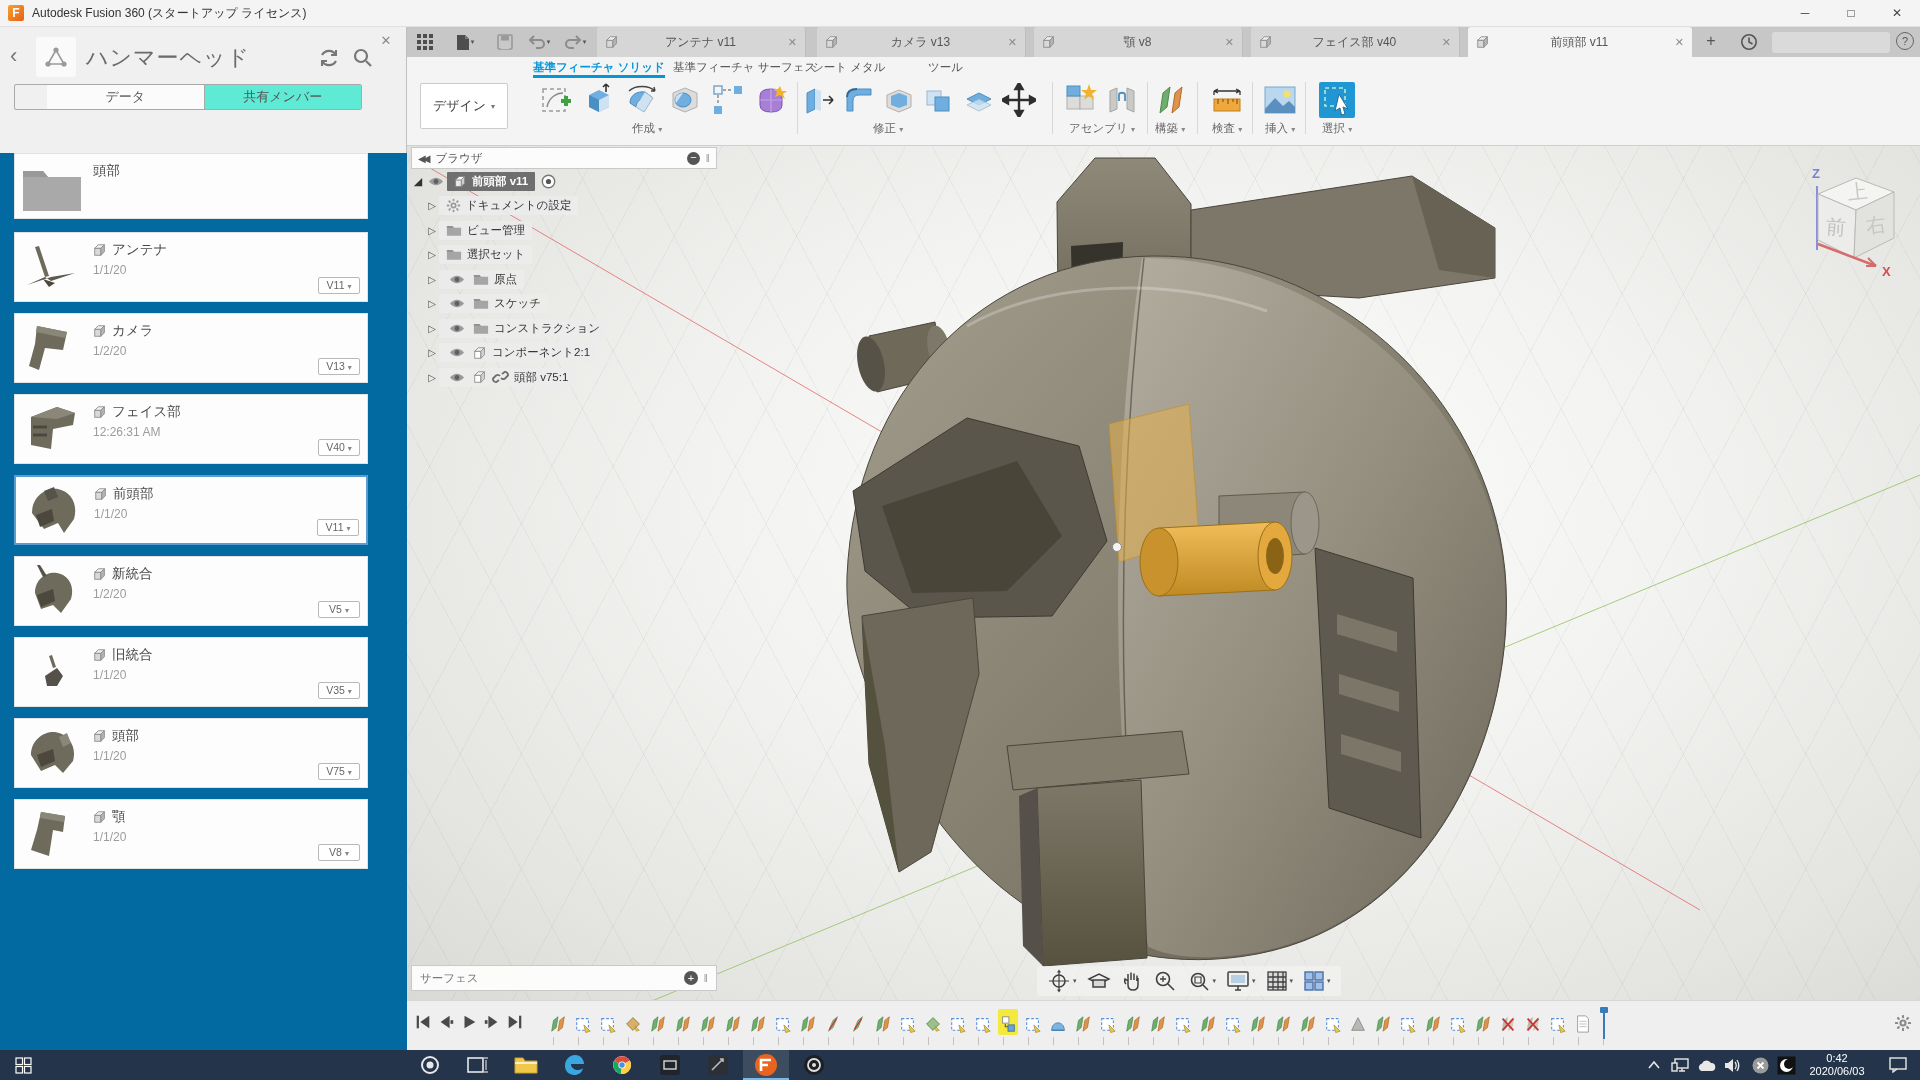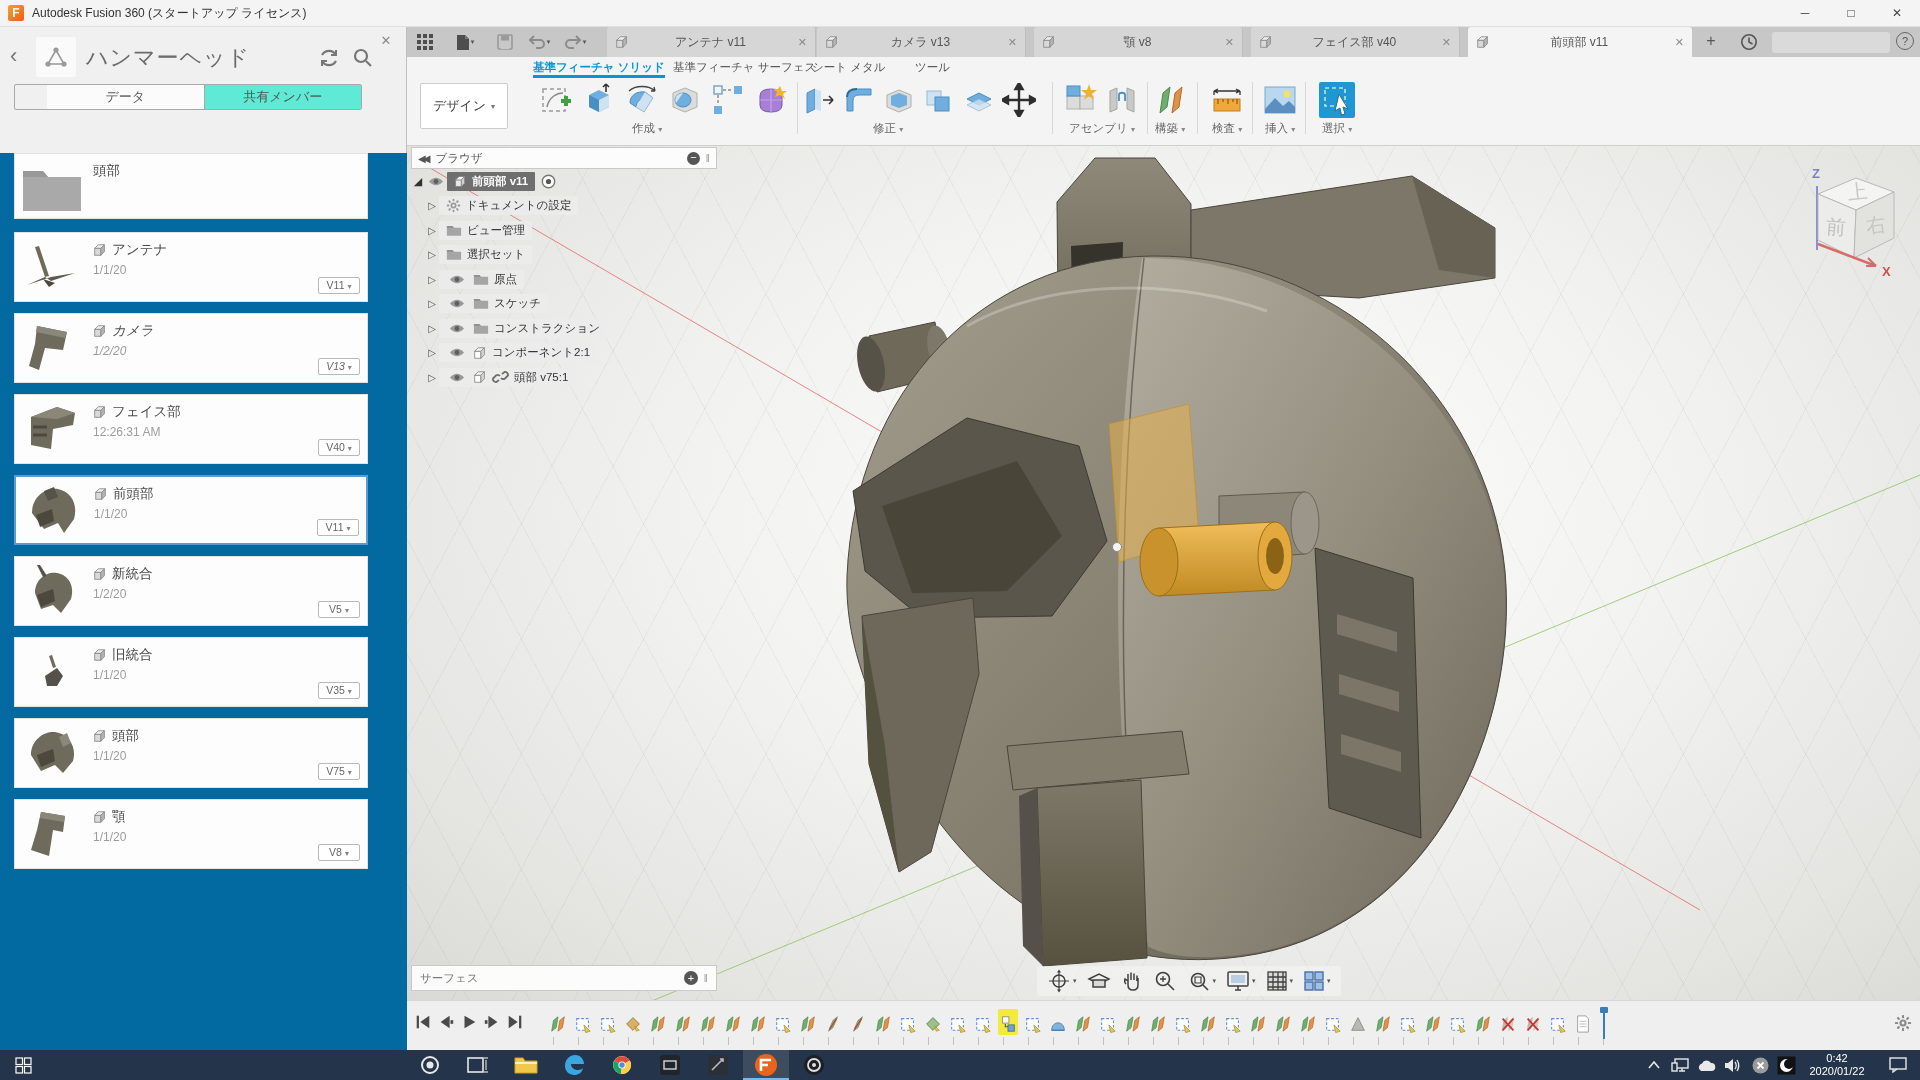--- a/index.html
+++ b/index.html
@@ -208,21 +208,21 @@
               <rect x="2" y="6" width="7" height="8" fill="#d9d9d9" stroke="#8a8a8a"></rect>
               <path d="M2 6 L6 2 L13 2 L9 6 Z" fill="#efefef" stroke="#8a8a8a"></path>
               <path d="M9 6 L13 2 L13 10 L9 14 Z" fill="#b5b5b5" stroke="#8a8a8a"></path>
             </svg>
           </span>
           <span>アンテナ</span>
         </div>
         <div class="dp-date">1/1/20</div>
         <div class="dp-ver">V11 <span class="car">▾</span></div>
       </div>
-      <div class="dp-card" style="top: 160px; height: 70px; font-style: italic;">
+      <div class="dp-card" style="top: 160px; height: 70px;">
         <div class="dp-thumb">
           <svg width="58" height="52" viewBox="0 0 58 52">
             <path d="M14 4 L44 10 L40 28 L22 26 L16 48 L6 44 L12 22 Z" fill="#6e6a5c"></path>
             <path d="M14 4 L44 10 L42 16 L13 10 Z" fill="#8a8678"></path>
           </svg>
         </div>
         <div class="dp-name">
           <span>
             <svg width="14" height="14" viewBox="0 0 16 16">
               <rect x="2" y="6" width="7" height="8" fill="#d9d9d9" stroke="#8a8a8a"></rect>
@@ -399,21 +399,21 @@
   </div>
   <div class="strip-ico" style="left:151px;width:34px">
     <svg width="18" height="14" viewBox="0 0 18 14" fill="none" stroke="#8c8c8c" stroke-width="2">
         <path d="M15 5 H6 A4 4 0 0 0 6 13 H10"></path>
         <path d="M12 1 L16 5 L12 9" fill="none"></path>
       </svg>
       <span class="strip-car">▾</span>
   </div>
 
   <div id="doc-tabs">
-      <div class="doc-tab" style="left: 200px; width: 209px;">
+      <div class="doc-tab" style="left: 190px; width: 209px;">
         <span>
           <svg width="14" height="14" viewBox="0 0 16 16">
             <rect x="2" y="6" width="7" height="8" fill="#d9d9d9" stroke="#8a8a8a"></rect>
             <path d="M2 6 L6 2 L13 2 L9 6 Z" fill="#efefef" stroke="#8a8a8a"></path>
             <path d="M9 6 L13 2 L13 10 L9 14 Z" fill="#b5b5b5" stroke="#8a8a8a"></path>
           </svg>
         </span>
         <span class="lbl">アンテナ v11</span>
         <span class="x">✕</span>
       </div>
@@ -476,21 +476,21 @@
 
 <div id="toolbar">
   <div id="ws-box">
     <span>デザイン</span>
       <span class="car">▾</span>
   </div>
   <div id="ribbon-tabs">
       <span class="ribtab active" style="left: 126px;">基準フィーチャ ソリッド</span>
       <span class="ribtab" style="left: 266px;">基準フィーチャ サーフェス</span>
       <span class="ribtab" style="left: 405px;">シート メタル</span>
-      <span class="ribtab" style="left: 508px; font-family: Liberation Serif, serif;">ツール</span>
+      <span class="ribtab" style="left: 521px; font-family: Liberation Serif, serif;">ツール</span>
     </div>
 
   <div class="tb-ico" style="left:130px">
     <svg width="34" height="34" viewBox="0 0 34 34">
         <rect x="4" y="6" width="22" height="22" fill="none" stroke="#9a9a9a" stroke-width="1.5" stroke-dasharray="4 3"></rect>
         <path d="M8 24 C10 14 18 10 24 10" fill="none" stroke="#8a8a8a" stroke-width="1.5"></path>
         <path d="M22 18 H32 M27 13 V23" stroke="#3fa142" stroke-width="4"></path>
       </svg>
   </div>
   <div class="tb-ico" style="left:173px">
@@ -1385,21 +1385,21 @@
   </div>
   <div class="tray" style="left:1774px;width:24px">
     <svg width="19" height="19" viewBox="0 0 19 19">
         <rect x="0.5" y="0.5" width="18" height="18" fill="#111"></rect>
         <circle cx="9.5" cy="9.5" r="6.5" fill="#fff"></circle>
         <circle cx="12" cy="8" r="5" fill="#111"></circle>
       </svg>
   </div>
   <div id="tb-clock">
     <div>0:42</div>
-    <div>2020/01/22</div>
+    <div>2020/06/03</div>
   </div>
   <div class="tray" style="left:1884px;width:28px">
     <svg width="18" height="16" viewBox="0 0 18 16" fill="none" stroke="#e8e8e8" stroke-width="1.4">
         <rect x="1" y="1" width="16" height="11"></rect>
         <path d="M4 12 L4 15 L8 12"></path>
       </svg>
   </div>
 </div>
 
 </body></html>

